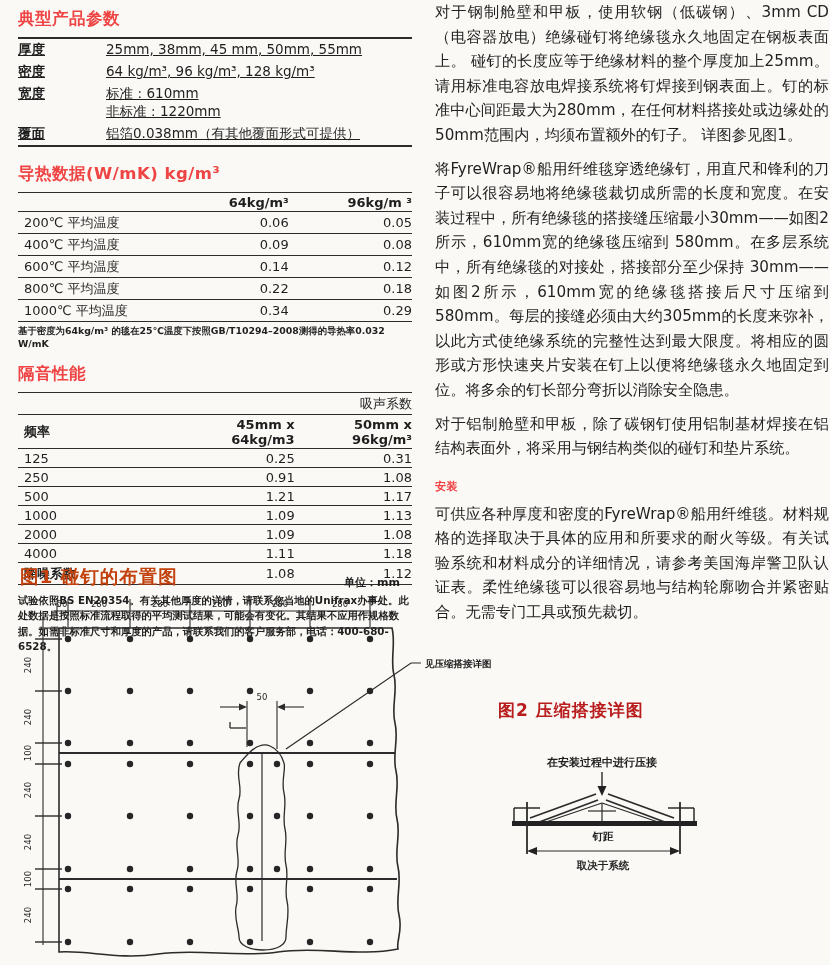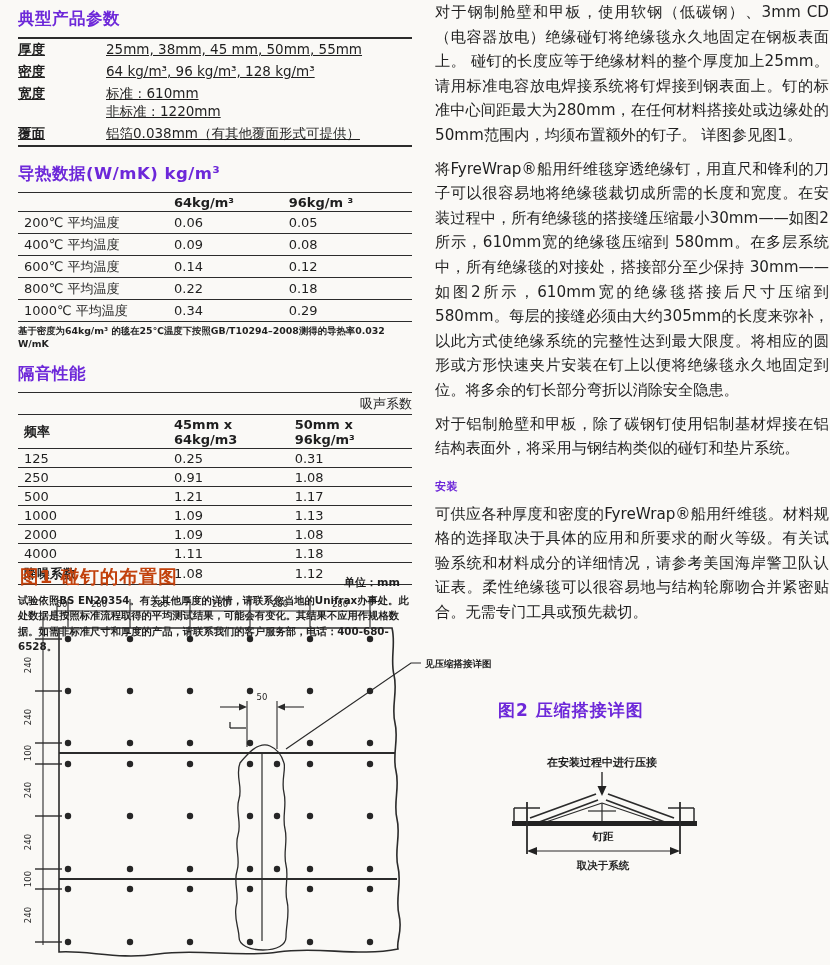--- a/index.html
+++ b/index.html
@@ -1,42 +1,42 @@
 <!DOCTYPE html>
 <html><head>
 <meta charset="utf-8">
 <style>
   html,body{margin:0;padding:0;background:#ffffff;}
   .page{position:relative;width:830px;height:965px;background:#faf9f6;color:#1f1f1f;
         font-family:"DejaVu Sans","Liberation Sans",sans-serif;overflow:hidden;}
   .col-left{position:absolute;left:18px;top:8px;width:394px;}
   .col-right{position:absolute;left:435px;top:0;width:394px;}
-  .red-h{color:#6d28d9;font-weight:bold;font-size:16.5px;margin:0 0 7px 0;letter-spacing:.5px;}
+  .red-h{color:#ef4444;font-weight:bold;font-size:16.5px;margin:0 0 7px 0;letter-spacing:.5px;}
   
   table{border-collapse:collapse;width:100%;}
   .t-params{border-top:2px solid #2c2c2c;border-bottom:2px solid #2c2c2c;font-size:13.5px;margin-bottom:16px;text-decoration:underline;}
   .t-params td{padding:2px 0;vertical-align:top;}
   .t-params td.lbl{width:88px;font-weight:bold;}
   
   .t-data{border-top:1.8px solid #2c2c2c;font-size:13px;margin-bottom:3px;}
   .t-data tr{border-bottom:1.7px solid #2c2c2c;}
-  .t-data td,.t-data th{padding:1.5px 0;font-weight:normal;text-align:left;}
+  .t-data td,.t-data th{padding:1.5px 0;font-weight:normal;text-align:right;}
   .t-data td:first-child,.t-data th:first-child{text-align:left;padding-left:6px;width:150px;}
   .t-data tr.sub td{font-weight:normal;text-align:right;}
   .t-data tr.head td{font-weight:bold;}
   .t-data tr.last td:first-child{font-weight:bold;}
   .note-sm{font-size:9.4px;font-weight:600;margin:2px 0 14px 0;}
   .note{font-size:10.3px;font-weight:600;line-height:1.5;margin:8px 0 0 0;}
   
   .col-right p{margin:0 0 9px 0;font-size:15.2px;line-height:24.6px;text-align:justify;}
   .col-right .red-h{font-size:11px;margin:18px 0 8px 0;}
   
   .fig1-head{position:absolute;left:20px;top:564px;color:#c2410c;font-weight:bold;font-size:18.5px;letter-spacing:1px;}
   .fig1-unit{position:absolute;left:344px;top:575px;font-size:11px;font-weight:bold;}
-  .fig2-head{position:absolute;left:498px;top:699px;color:#6d28d9;font-weight:bold;font-size:17px;letter-spacing:1px;}
+  .fig2-head{position:absolute;left:498px;top:699px;color:#b91c1c;font-weight:bold;font-size:17px;letter-spacing:1px;}
   svg{position:absolute;overflow:visible;}
   #fig1{left:18px;top:589px;}
   #fig2{left:480px;top:736px;}
   .ln{stroke:#2b2b2b;fill:none;}
   .dot{fill:#262626;}
   text{fill:#1f1f1f;font-family:"DejaVu Sans","Liberation Sans",sans-serif;}
 </style>
 </head>
 <body>
 

